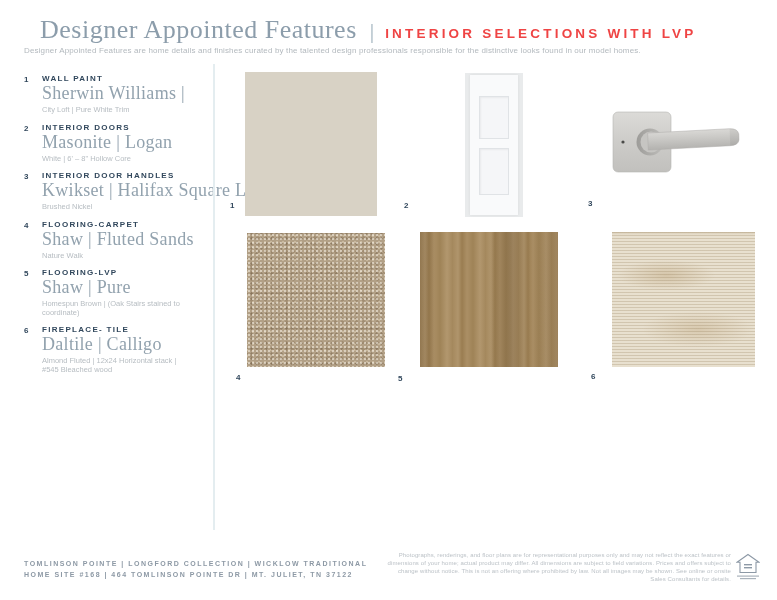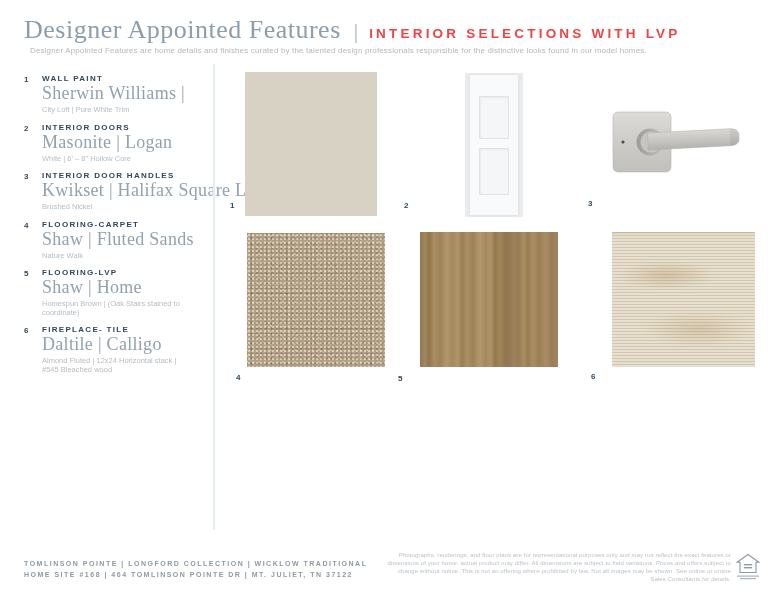--- a/index.html
+++ b/index.html
@@ -4,34 +4,34 @@
 <style>
   * { margin:0; padding:0; box-sizing:border-box; }
   html,body { background:#ffffff; }
   body { font-family:"Liberation Sans", sans-serif; }
   .page {
     position:relative; width:777px; height:600px; background:#ffffff;
     overflow:hidden;
   }
 
   
-  .header { position:absolute; left:24px; top:15px; display:flex; align-items:baseline; }
+  .header { position:absolute; left:40px; top:15px; display:flex; align-items:baseline; }
   .title {
     font-family:"Liberation Serif", serif; font-size:26px; font-weight:400;
     color:#8c9dab; letter-spacing:0.5px;
   }
   .title-divider {
     font-family:"Liberation Serif", serif; font-size:22px; color:#9db0bc;
     margin:0 11px 0 13px; font-weight:300;
   }
   .tagline {
     font-size:13.5px; font-weight:600; color:#ef4444; letter-spacing:3.2px;
   }
   .subtitle {
-    position:absolute; left:30px; top:46px; font-size:8px; color:#b3b9be;
+    position:absolute; left:24px; top:46px; font-size:8px; color:#b3b9be;
     letter-spacing:0.15px; white-space:nowrap;
   }
 
   
   .feature-list { position:absolute; left:24px; top:74px; width:186px; }
   .item { display:flex; margin-bottom:8px; }
   .item .num {
     width:18px; flex:0 0 18px; font-size:8px; font-weight:700; color:#31475c;
     padding-top:1px; letter-spacing:0.5px;
   }
@@ -162,21 +162,21 @@
         <div class="cat">FLOORING-CARPET</div>
         <div class="brand">Shaw  |  Fluted Sands</div>
         <div class="detail">Nature Walk</div>
       </div>
     </div>
 
     <div class="item">
       <span class="num">5</span>
       <div class="body">
         <div class="cat">FLOORING-LVP</div>
-        <div class="brand">Shaw  |  Home</div>
+        <div class="brand">Shaw  |  Pure</div>
         <div class="detail">Homespun Brown | (Oak Stairs stained to coordinate)</div>
       </div>
     </div>
 
     <div class="item">
       <span class="num">6</span>
       <div class="body">
         <div class="cat">FIREPLACE- TILE</div>
         <div class="brand">Daltile | Calligo</div>
         <div class="detail">Almond Fluted | 12x24  Horizontal stack | #545 Bleached wood</div>

